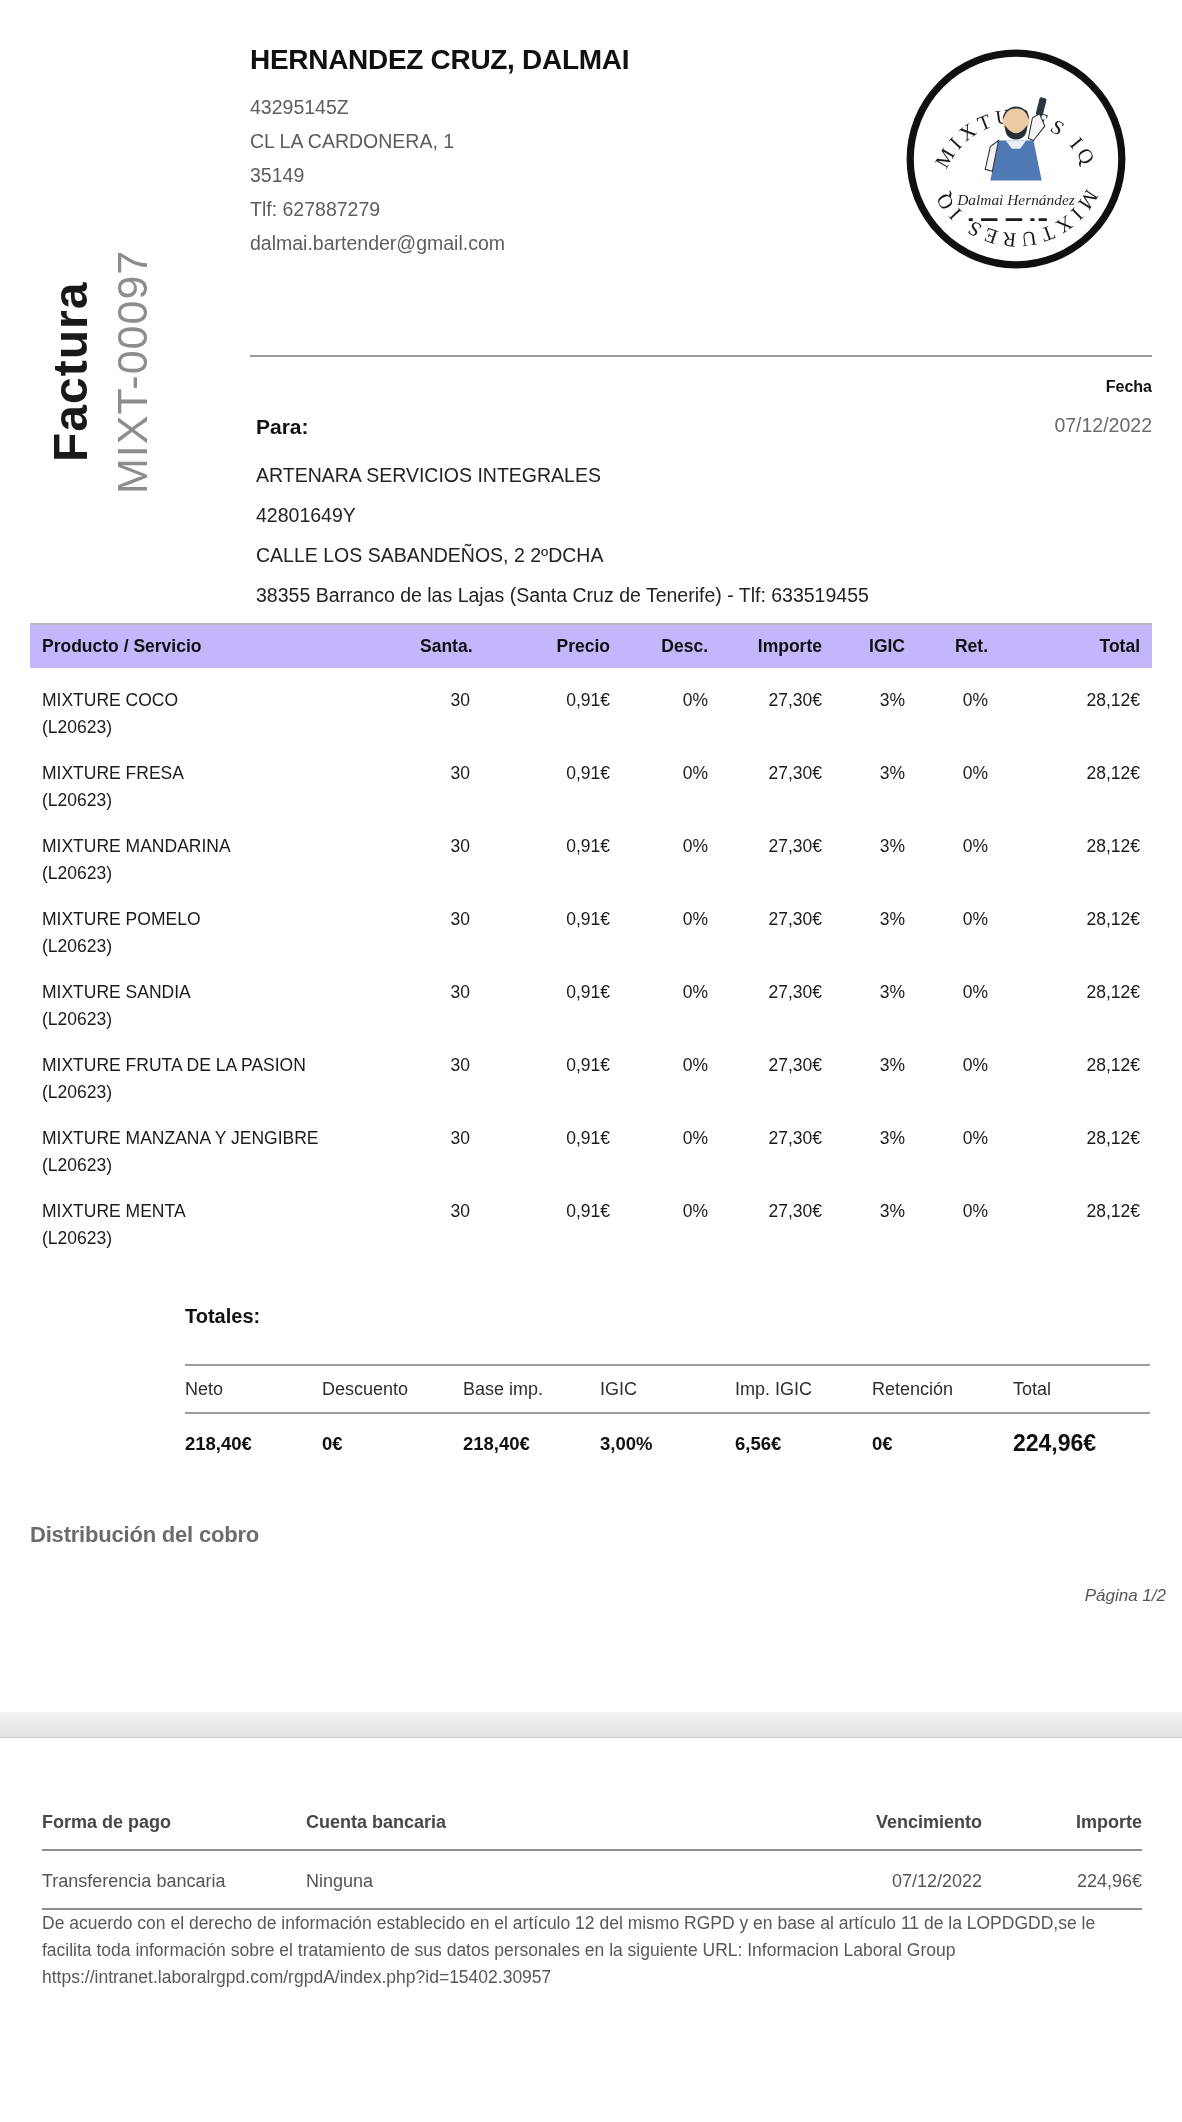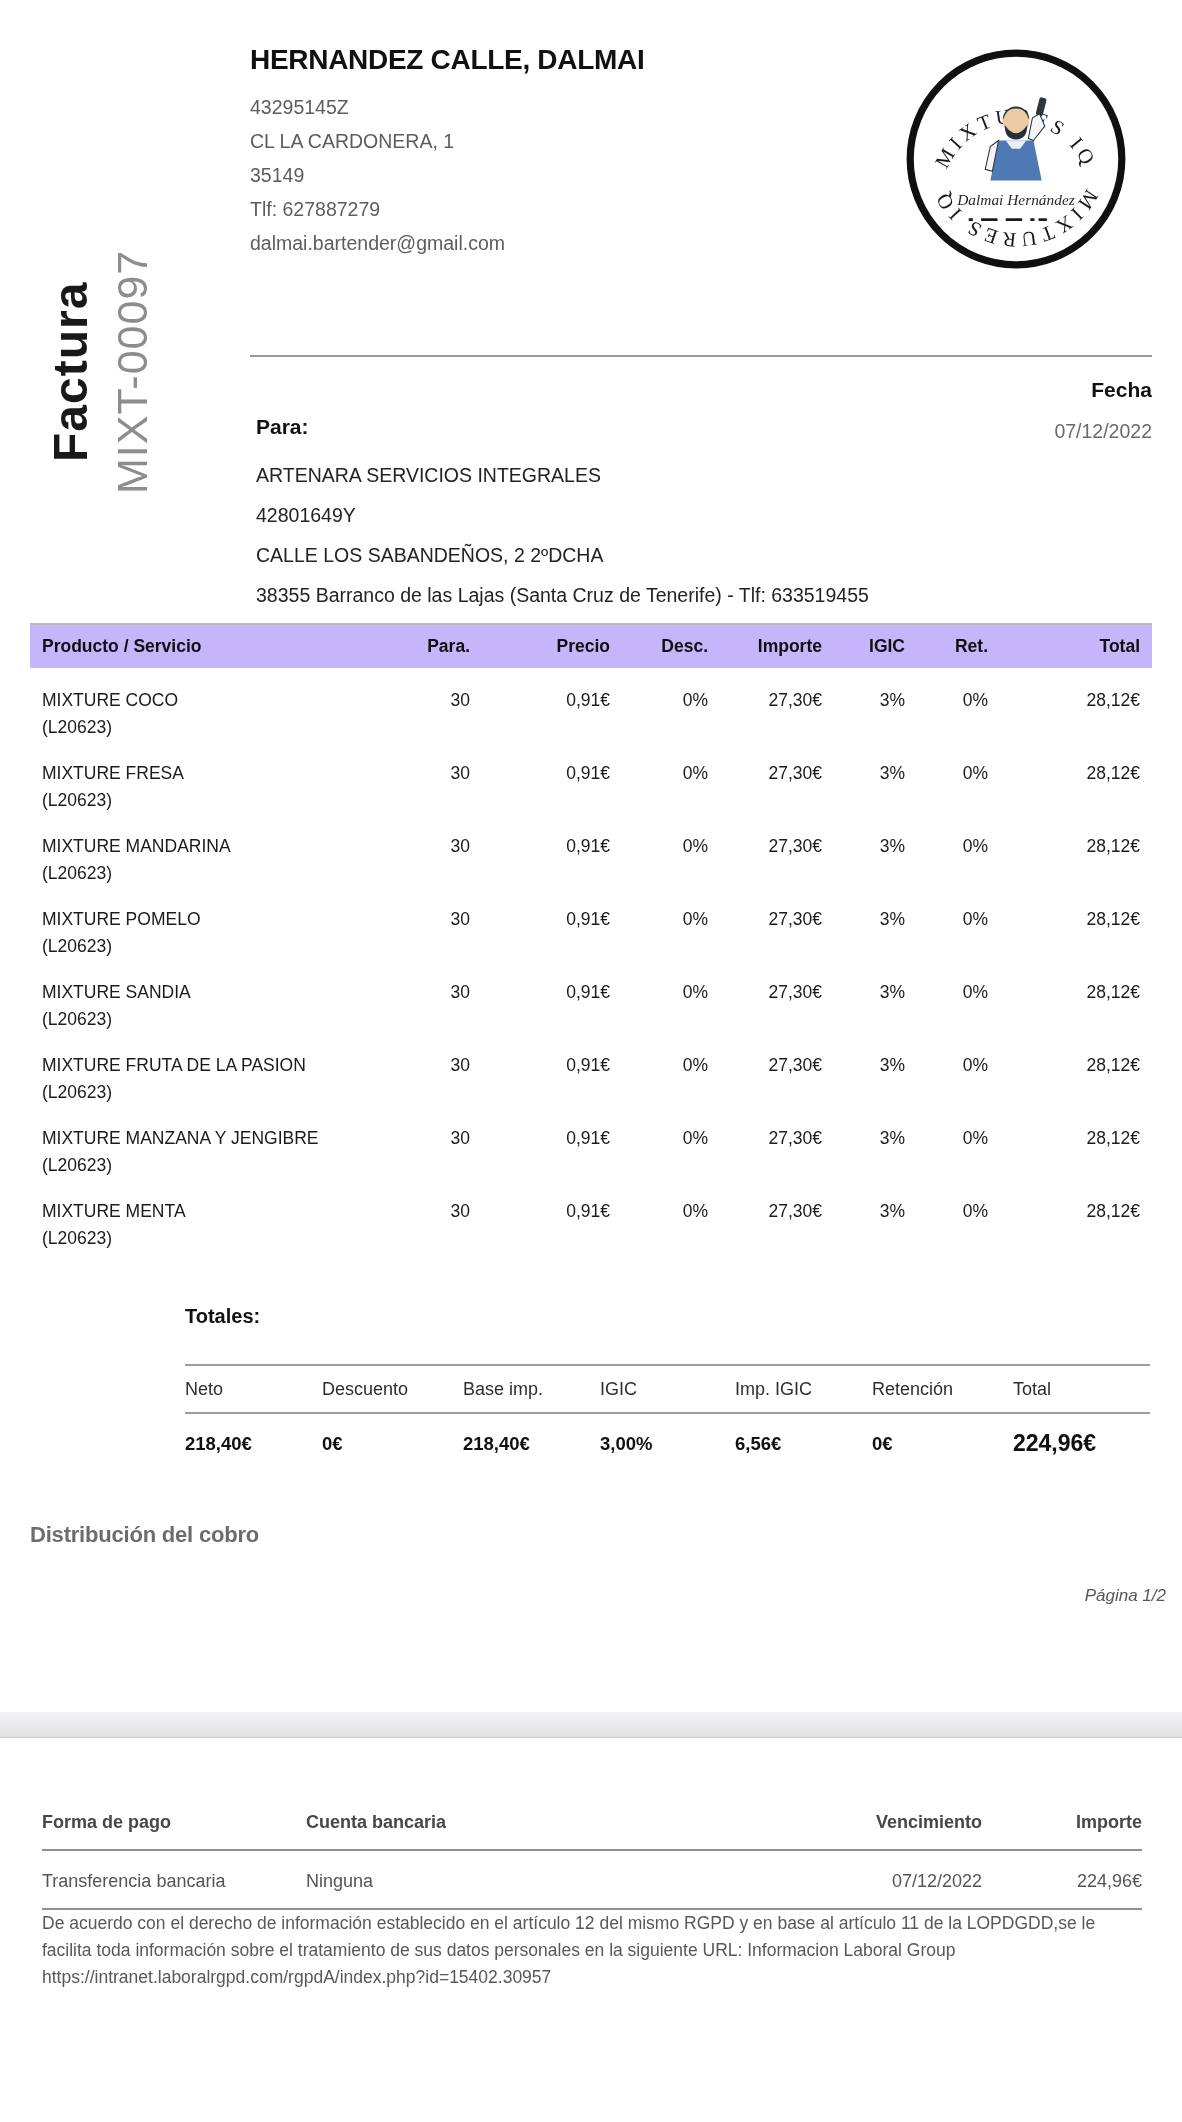--- a/index.html
+++ b/index.html
@@ -22,21 +22,21 @@
   .logo{left:903px;top:46px;width:226px;height:226px;}
 
   
   .divider1{left:250px;top:355px;width:902px;height:2px;background:#9b9b9b;}
 
   .para{left:256px;top:378px;width:700px;margin-top:37px;}
   .para .label{font-size:21px;font-weight:bold;color:#111;margin-bottom:16px;}
   .para .line{font-size:19.5px;color:#232323;line-height:40px;}
 
   .fecha{right:30px;top:378px;text-align:right;}
-  .fecha .label{font-size:21px;font-weight:bold;color:#111;}
+  .fecha .label{font-size:16px;font-weight:bold;color:#111;}
   .fecha .value{font-size:19.5px;color:#6a6a6a;margin-top:18px;}
 
   
   .items{left:30px;top:623px;width:1122px;}
   table{border-collapse:collapse;table-layout:fixed;width:100%;}
   .items thead th{background:#c4b5fd;border-top:2px solid #b9b9bb;height:43px;
       font-size:17.5px;font-weight:bold;color:#101010;vertical-align:middle;padding:0;}
   .items thead th.c-prod{text-align:left;padding-left:12px;}
   .items thead th.c-num{text-align:right;}
   .items thead th.c-last{padding-right:12px;}
@@ -78,21 +78,21 @@
 <div class="page">
 
   <div class="abs vtitle">
     <div class="vtitle-inner">
       <div class="vtitle-type">Factura</div>
       <div class="vtitle-num">MIXT-00097</div>
     </div>
   </div>
 
   <div class="abs sender">
-    <h1>HERNANDEZ CALLE, DALMAI</h1>
+    <h1>HERNANDEZ CRUZ, DALMAI</h1>
     <div class="line">43295145Z</div>
     <div class="line">CL LA CARDONERA, 1</div>
     <div class="line">35149</div>
     <div class="line">Tlf: 627887279</div>
     <div class="line">dalmai.bartender@gmail.com</div>
   </div>
 
   <div class="abs logo">
     <svg width="226" height="226" viewBox="0 0 220 220">
       <circle cx="110" cy="110" r="103" fill="#ffffff" stroke="#101010" stroke-width="7"></circle>
@@ -145,21 +145,21 @@
           <col style="width:140px">
           <col style="width:98px">
         <col style="width:114px">
           <col style="width:83px">
           <col style="width:83px">
           <col style="width:164px">
       </colgroup>
       <thead>
         <tr>
           <th class="c-prod">Producto / Servicio</th>
-          <th class="c-num">Para.</th>
+          <th class="c-num">Santa.</th>
           <th class="c-num">Precio</th>
           <th class="c-num">Desc.</th>
           <th class="c-num">Importe</th>
           <th class="c-num">IGIC</th>
           <th class="c-num">Ret.</th>
           <th class="c-num c-last">Total</th>
         </tr>
       </thead>
       <tbody>
         <tr>

